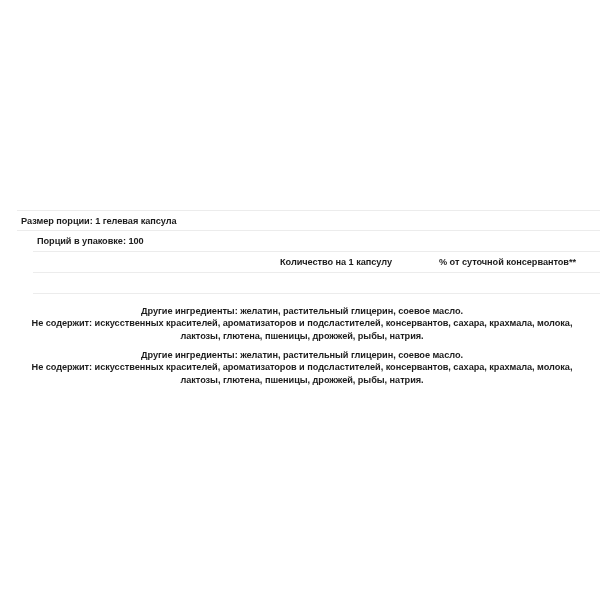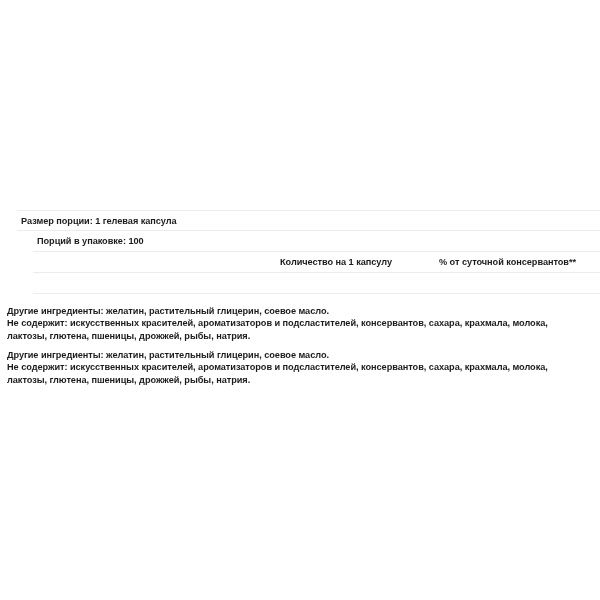--- a/index.html
+++ b/index.html
@@ -51,20 +51,21 @@
       left: 7px;
       top: 305px;
       width: 590px;
       font-size: 9.2px;
       font-weight: 700;
       line-height: 12.4px;
       letter-spacing: -0.05px;
     }
     .note-block {
       margin: 0 0 6.5px 0;
+      text-align: center;
     }
     .note-line {
       display: block;
       white-space: nowrap;
     }
   </style>
 </head>
 <body>
 
 <div class="facts-table">

